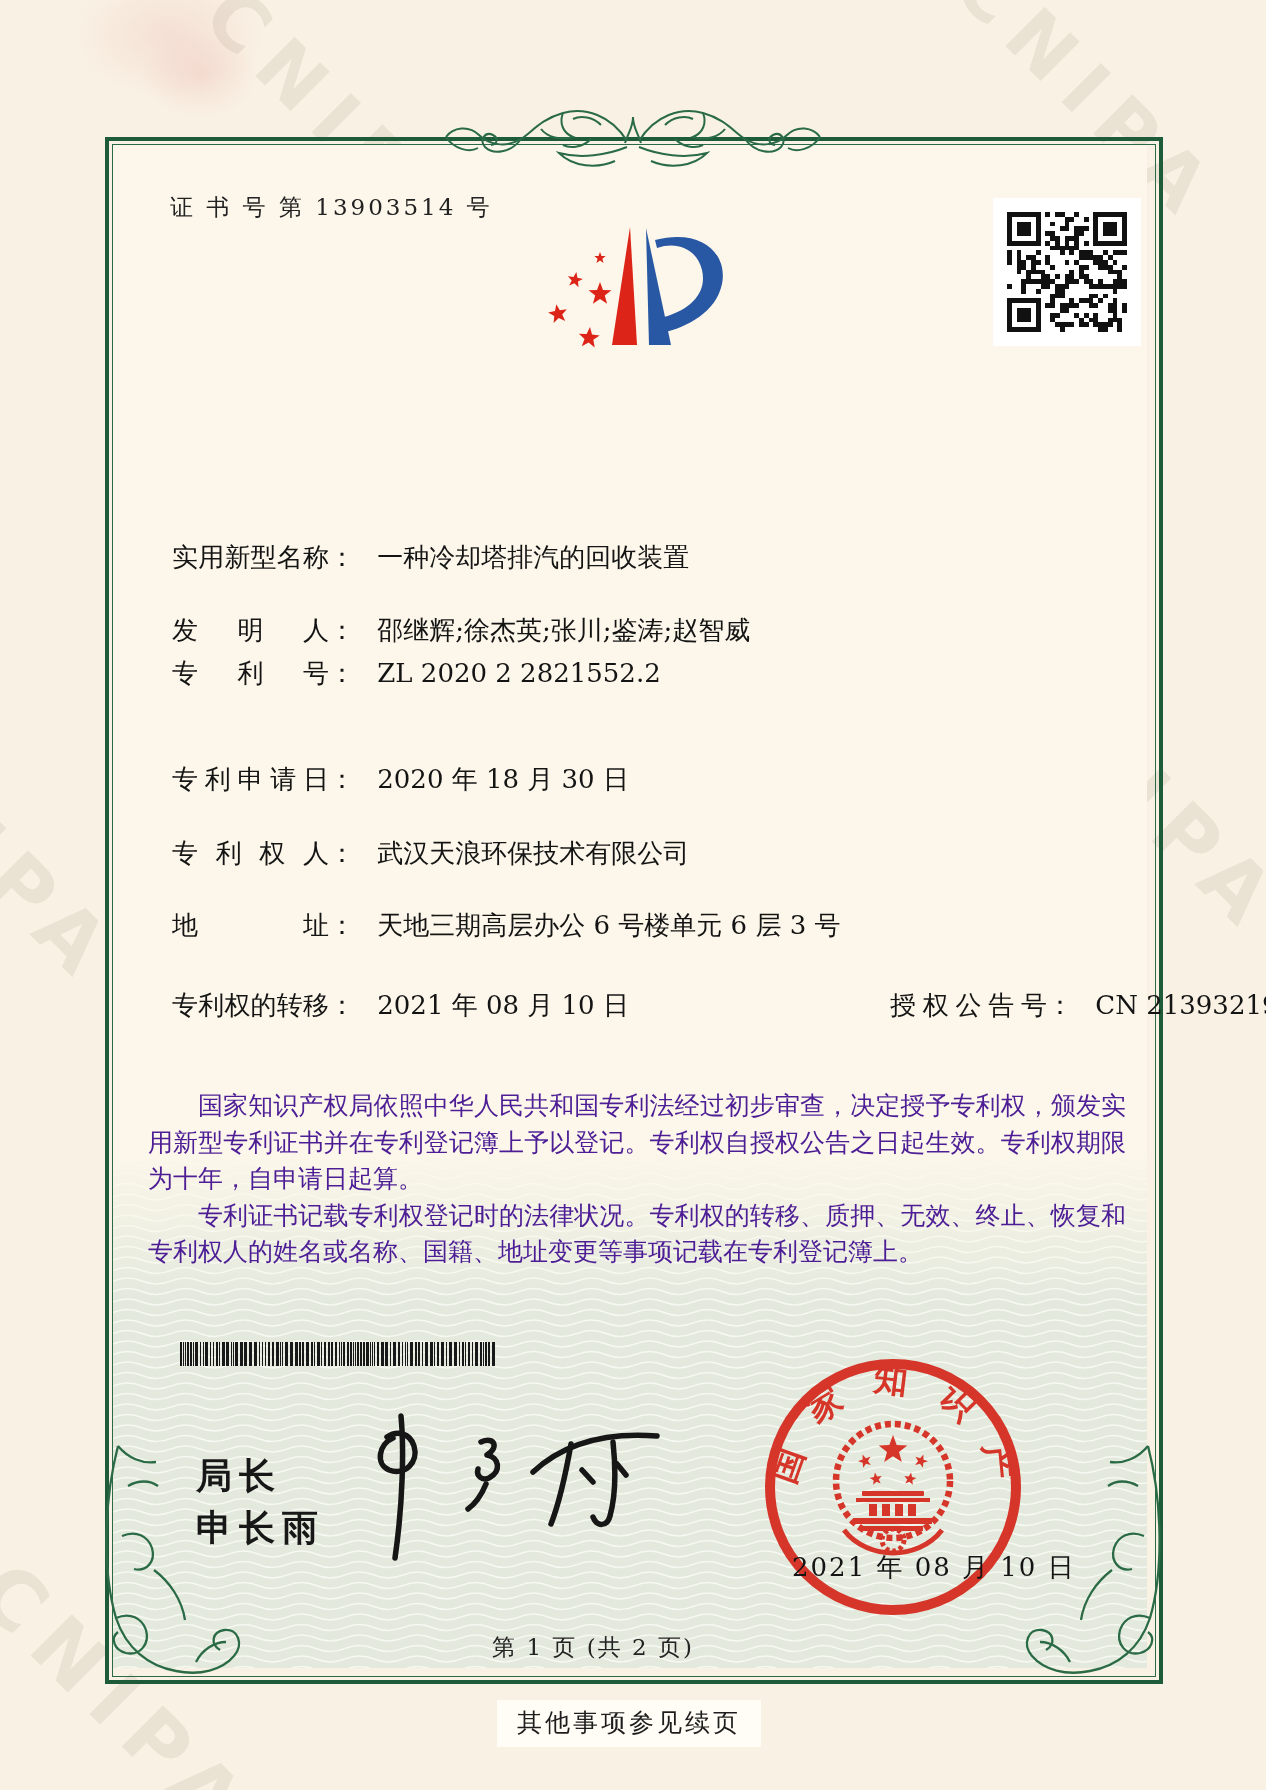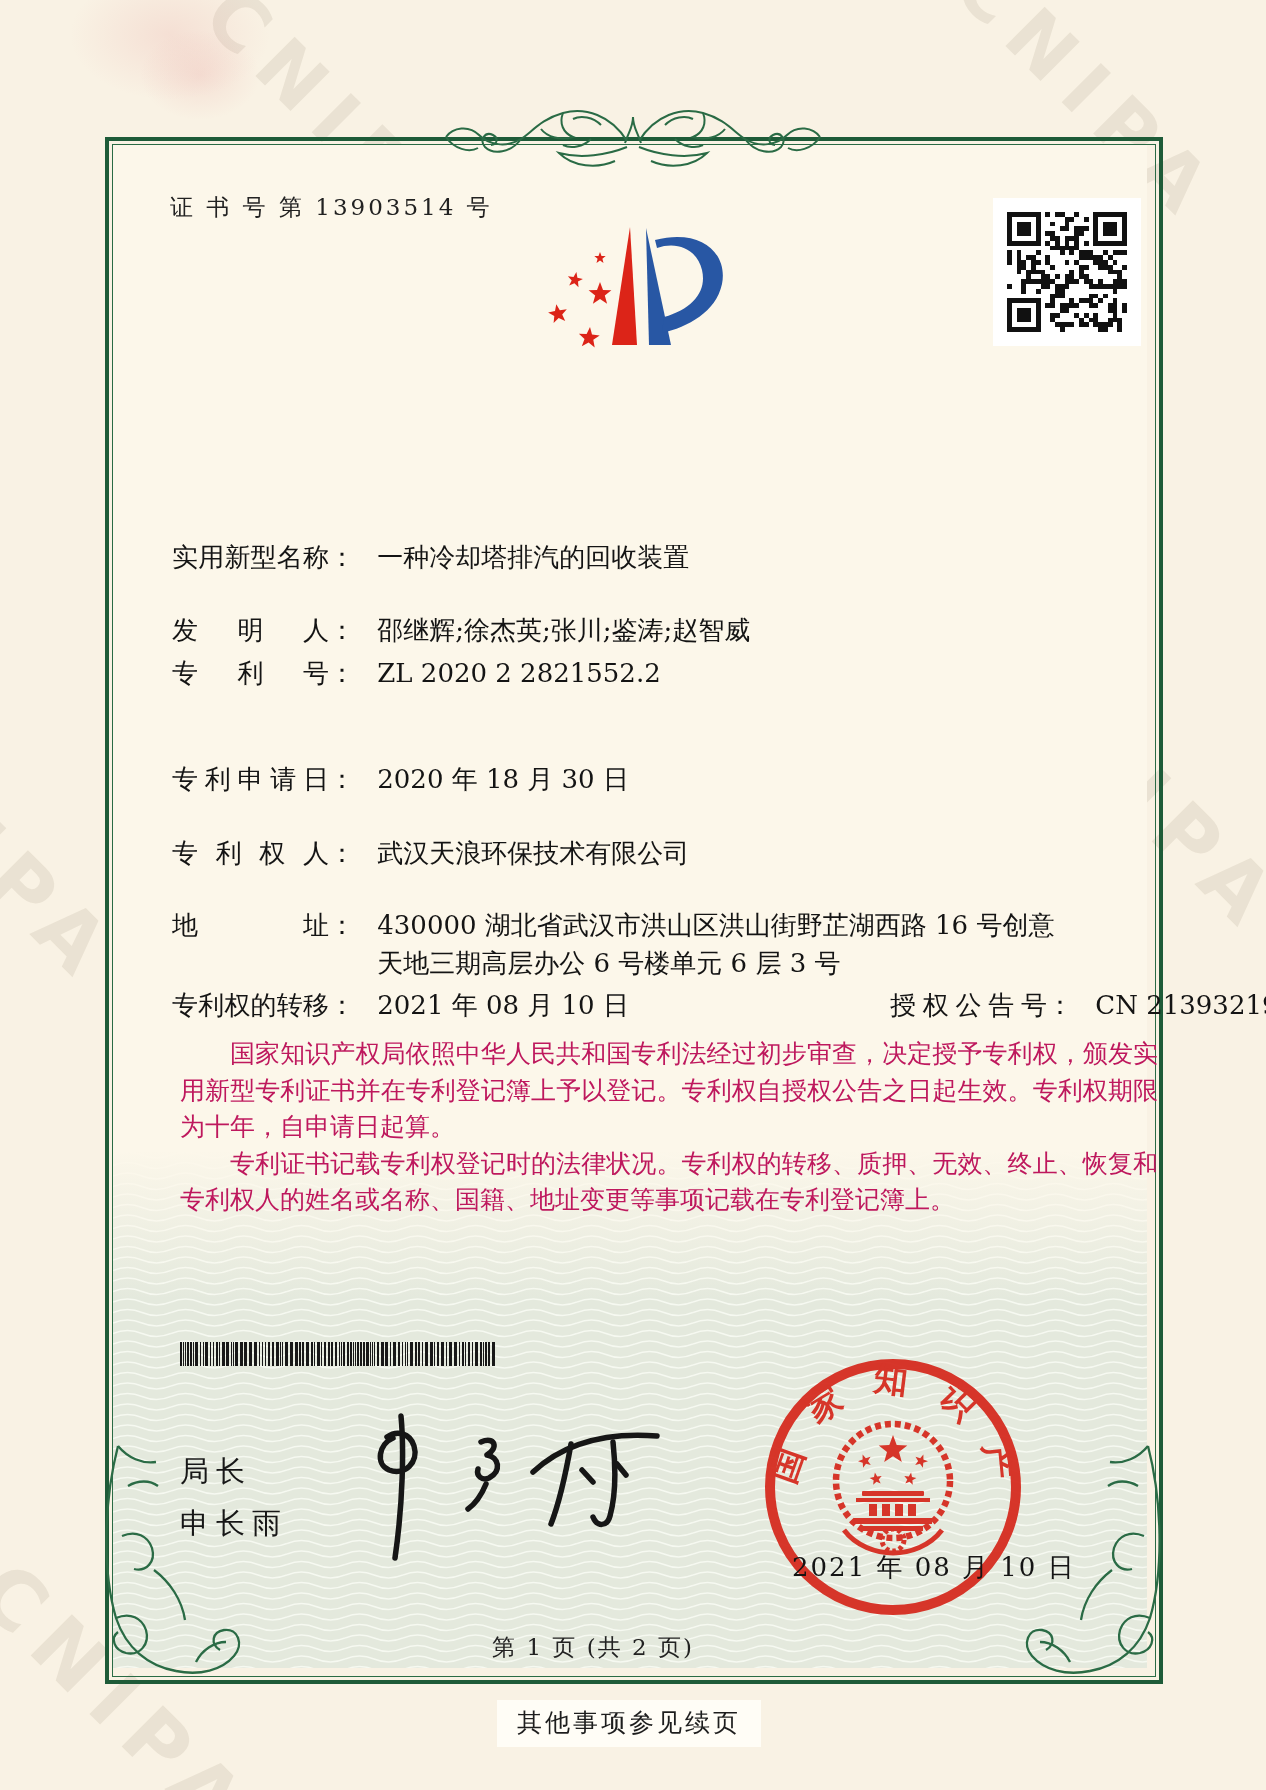--- a/index.html
+++ b/index.html
@@ -27,28 +27,28 @@
       font-size:55px;font-weight:700;letter-spacing:9px;color:#101010;}
   
   .frow{position:absolute;left:172px;font-size:26px;color:#141414;line-height:38px;}
   .flabel{display:inline-block;width:157px;text-align:justify;text-align-last:justify;vertical-align:top;}
   .fcolon{display:inline-block;vertical-align:top;}
   .fvalue{display:inline-block;margin-left:14px;vertical-align:top;max-width:790px;}
   .fvalue .ln{display:block;}
   .grant2{position:absolute;left:718px;top:0;white-space:nowrap;}
   .grant2 .flabel{width:157px;}
   
-  .paras{position:absolute;left:148px;top:1036px;width:978px;font-size:25px;
-      line-height:36.5px;color:#be185d;text-align:justify;margin-left:32px;}
+  .paras{position:absolute;left:148px;top:1088px;width:978px;font-size:25px;
+      line-height:36.5px;color:#4c1d95;text-align:justify;}
   .paras p{margin:0;text-indent:2em;}
   
   .barcode{position:absolute;left:180px;top:1342px;width:322px;height:24px;}
   .barcode i{position:absolute;top:0;height:24px;background:#181818;}
-  .officer{position:absolute;left:180px;font-family:"DejaVu Sans",sans-serif;
-      font-weight:400;font-size:29px;letter-spacing:7px;color:#171717;}
+  .officer{position:absolute;left:196px;font-family:"DejaVu Sans",sans-serif;
+      font-weight:700;font-size:36px;letter-spacing:7px;color:#171717;}
   .sig{position:absolute;left:355px;top:1408px;}
   .seal{position:absolute;left:756px;top:1350px;opacity:.93;}
   .sealdate{position:absolute;left:792px;top:1550px;font-size:26px;letter-spacing:2px;color:#141414;z-index:6;}
   .pagenum{position:absolute;left:443px;top:1632px;width:300px;text-align:center;
       font-size:23px;letter-spacing:2px;color:#222;}
   .contbox{position:absolute;left:497px;top:1700px;background:#fffdf6;padding:6px 20px 8px;
       font-size:25px;letter-spacing:3px;color:#1d1d1d;}
   .orn{position:absolute;pointer-events:none;}
 </style>
 </head>
@@ -439,21 +439,21 @@
   <div class="frow" style="top:760px;">
     <span class="flabel">专利申请日</span><span class="fcolon">：</span>
     <span class="fvalue">2020 年 18 月 30 日</span>
   </div>
   <div class="frow" style="top:834px;">
     <span class="flabel">专利权人</span><span class="fcolon">：</span>
     <span class="fvalue">武汉天浪环保技术有限公司</span>
   </div>
   <div class="frow" style="top:906px;">
     <span class="flabel">地址</span><span class="fcolon">：</span>
-    <span class="fvalue"><span class="ln">430000 湖北省武汉市洪山区洪山街野芷湖西路 16 号创意</span><span class="ln">天地三期高层办公 6 号楼单元 6 层 3 号</span></span>
+    <span class="fvalue"><span class="ln">天地三期高层办公 6 号楼单元 6 层 3 号</span></span>
   </div>
   <div class="frow" style="top:986px;width:990px;">
     <span class="flabel">专利权的转移</span><span class="fcolon">：</span>
     <span class="fvalue">2021 年 08 月 10 日</span>
     <span class="grant2">
       <span class="flabel">授权公告号</span><span class="fcolon">：</span>
       <span class="fvalue">CN 213932193 U</span>
     </span>
   </div>
 

